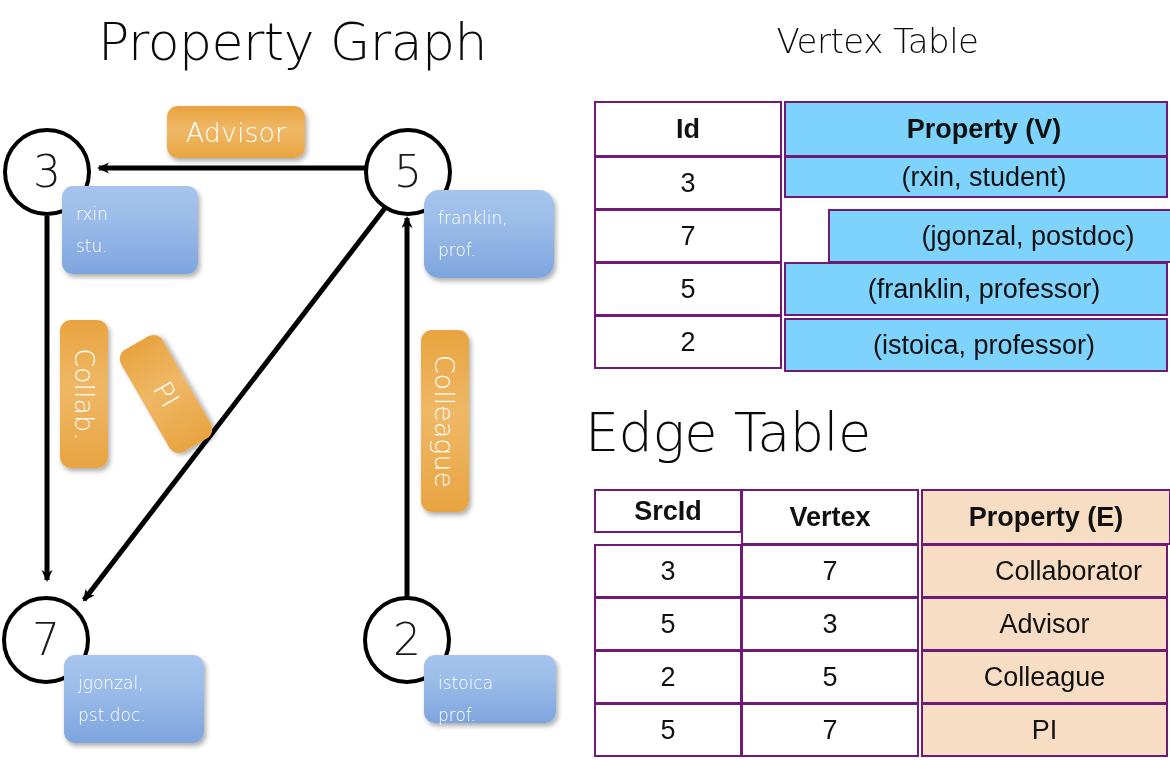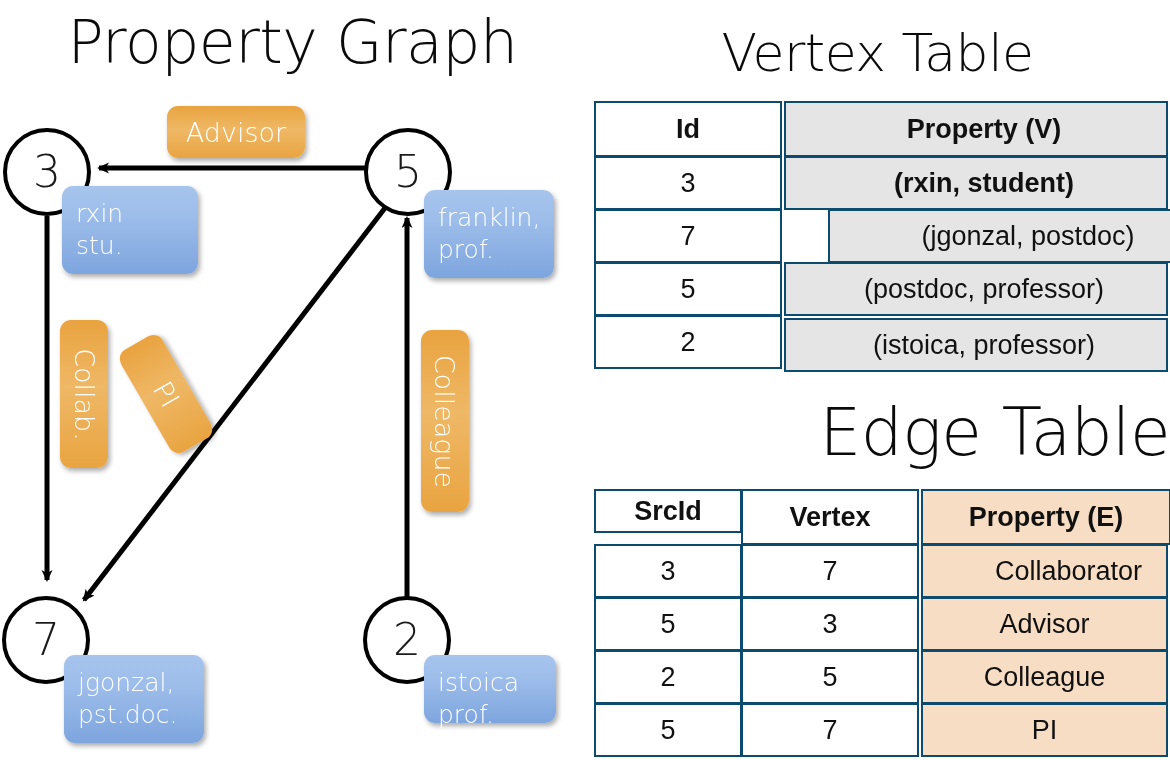--- a/index.html
+++ b/index.html
@@ -22,35 +22,35 @@
     font-weight: 300;
     font-family: "DejaVu Sans", sans-serif;
     color: #0a0a0a;
     white-space: nowrap;
     letter-spacing: -0.5px;
   }
   #title-property-graph {
     left: 0; top: 12px;
     width: 585px;
     text-align: center;
-    font-size: 60px;
+    font-size: 52px;
     line-height: 60px;
   }
   #title-vertex-table {
-    left: 585px; top: 22px;
+    left: 585px; top: 10px;
     width: 585px;
     text-align: center;
-    font-size: 52px;
+    font-size: 34px;
     line-height: 62px;
   }
   #title-edge-table {
     left: 585px; top: 402px;
     width: 585px;
-    text-align: right;
-    font-size: 66px;
+    text-align: left;
+    font-size: 54px;
     line-height: 62px;
   }
 
   
   #graph-panel {
     position: absolute;
     left: 0; top: 0;
     width: 585px; height: 760px;
   }
   #graph-edges {
@@ -84,21 +84,21 @@
 
   
   .prop-box {
     position: absolute;
     border-radius: 11px;
     background: linear-gradient(to bottom, #a6c4ec 0%, #9dbdea 35%, #7da5de 100%);
     box-shadow: 2px 3px 5px rgba(0,0,0,0.33);
     color: #ffffff;
     font-family: "DejaVu Sans", sans-serif;
     font-weight: 300;
-    font-size: 25px;
+    font-size: 17px;
     line-height: 32px;
     padding: 12px 13px 12px 14px;
     box-sizing: border-box;
     z-index: 4;
     white-space: pre-line;
   }
 
   
   .edge-box {
     position: absolute;
@@ -121,35 +121,35 @@
     white-space: nowrap;
   }
   .edge-box.rot-diag {
     transform: rotate(-30deg);
   }
   .edge-box.rot-diag .rot-v {
     transform: rotate(90deg);
   }
   .tcell {
     position: absolute;
-    border: 2px solid #0c4a6e;
+    border: 2px solid #701a75;
     box-sizing: border-box;
     display: flex;
     align-items: center;
     justify-content: center;
     font-size: 27px;
     color: #111;
     background: #ffffff;
     white-space: nowrap;
   }
   .tcell.head {
     font-weight: bold;
     font-size: 27px;
   }
-  .tcell.vprop { background: #e5e5e5; padding-left: 16px; }
+  .tcell.vprop { background: #7dd3fc; padding-left: 16px; }
   .tcell.eprop { background: #f6ddc4; }
 
   
   #vertex-table, #edge-table {
     position: absolute;
   }
 </style>
 </head>
 <body>
 
@@ -183,21 +183,21 @@
   </div>
   <div class="node" style="left:2px; top:596px;">
     <span class="node-label">7</span>
   </div>
   <div class="node" style="left:363px; top:596px;">
     <span class="node-label">2</span>
   </div>
 
   <div class="prop-box" style="left:62px; top:186px; width:136px; height:88px;">rxin
 stu.</div>
-  <div class="prop-box" style="left:424px; top:190px; width:130px; height:88px;">franklin,
+  <div class="prop-box" style="left:424px; top:190px; width:130px; height:88px;border-radius:15px;">franklin,
 prof.</div>
   <div class="prop-box" style="left:64px; top:655px; width:140px; height:88px;">jgonzal,
 pst.doc.</div>
   <div class="prop-box" style="left:424px; top:655px; width:132px; height:68px;">istoica
 prof.</div>
 
   <div class="edge-box" style="left:167px; top:106px; width:138px; height:52px;">
     <span>Advisor</span>
   </div>
 
@@ -213,27 +213,27 @@
     <span class="rot-v">Colleague</span>
   </div>
 </div>
 
 <div id="vertex-table">
 
   <div class="tcell head" style="left:594px; top:101px; width:188px; height:56px;">Id</div>
   <div class="tcell head vprop" style="left:784px; top:101px; width:384px; height:56px;">Property (V)</div>
 
   <div class="tcell" style="left:594px; top:156px; width:188px; height:54px;">3</div>
-  <div class="tcell vprop" style="left:784px; top:156px; width:384px; height:54px;font-weight:bold;">(rxin, student)</div>
+  <div class="tcell vprop" style="left:784px; top:156px; width:384px; height:42px;">(rxin, student)</div>
 
   <div class="tcell" style="left:594px; top:209px; width:188px; height:54px;">7</div>
   <div class="tcell vprop" style="left:828px; top:209px; width:384px; height:54px;">(jgonzal, postdoc)</div>
 
   <div class="tcell" style="left:594px; top:262px; width:188px; height:54px;">5</div>
-  <div class="tcell vprop" style="left:784px; top:262px; width:384px; height:54px;">(postdoc, professor)</div>
+  <div class="tcell vprop" style="left:784px; top:262px; width:384px; height:54px;">(franklin, professor)</div>
 
   <div class="tcell" style="left:594px; top:315px; width:188px; height:54px;">2</div>
   <div class="tcell vprop" style="left:784px; top:318px; width:384px; height:54px;">(istoica, professor)</div>
 </div>
 
 <div id="edge-table">
 
   <div class="tcell head" style="left:594px; top:489px; width:148px; height:44px;">SrcId</div>
   <div class="tcell head" style="left:741px; top:489px; width:178px; height:56px;">Vertex</div>
   <div class="tcell head eprop" style="left:921px; top:489px; width:250px; height:56px;">Property (E)</div>

